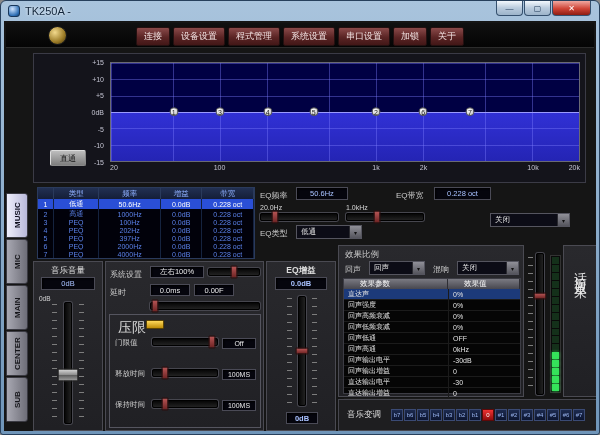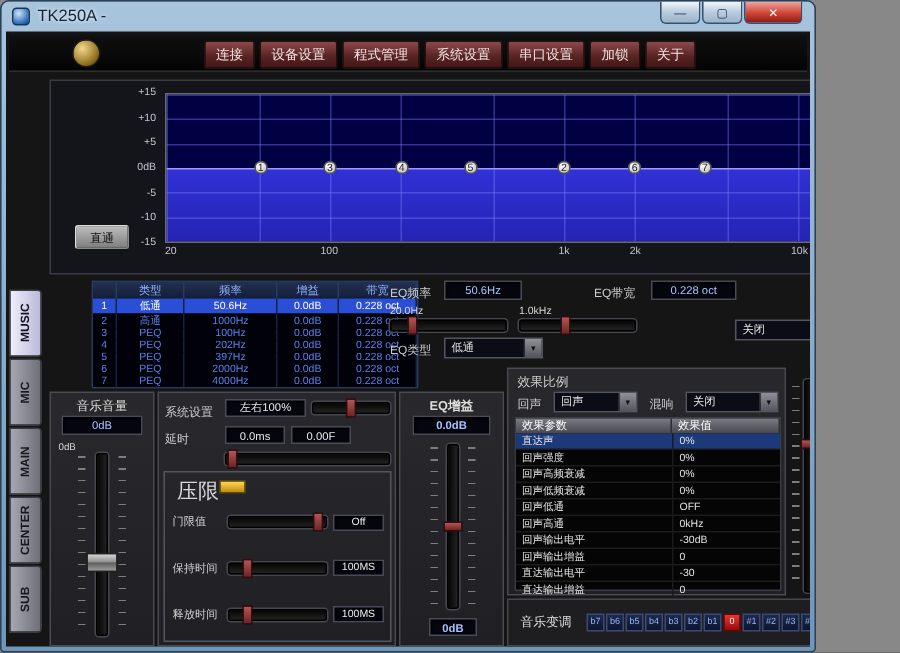--- a/index.html
+++ b/index.html
@@ -1,17 +1,17 @@
 <!DOCTYPE html>
 <html><head>
 <meta charset="utf-8">
 <style>
   html,body{margin:0;padding:0;background:#888;}
   *{box-sizing:border-box;font-family:"Liberation Sans","DejaVu Sans",sans-serif;}
-  .window{position:relative;width:544px;height:435px;background:linear-gradient(#a9c4dd,#6f95b9);border:1px solid #27405c;border-radius:6px 6px 3px 3px;overflow:hidden;}
+  .window{position:relative;width:600px;height:435px;background:linear-gradient(#a9c4dd,#6f95b9);border:1px solid #27405c;border-radius:6px 6px 3px 3px;overflow:hidden;}
   .titlebar{position:absolute;left:0;top:0;right:0;height:20px;display:flex;align-items:center;padding:0 7px;}
   .app-icon{width:12px;height:12px;border-radius:3px;background:radial-gradient(circle at 35% 30%,#cfe4ff,#2f6fb4 70%,#123a66);border:1px solid #17365a;margin-right:5px;}
   .title-text{font-size:11px;color:#10243a;text-shadow:0 0 3px #fff;}
   .winbtns{position:absolute;right:8px;top:0;display:flex;}
   .wbtn{height:15px;border:1px solid #35506e;border-top:none;display:flex;align-items:center;justify-content:center;font-size:8px;color:#15304e;border-radius:0 0 4px 4px;margin-left:1px;background:linear-gradient(#f3f8fd,#b9cbdd 50%,#9db4ca);}
   .wbtn.min,.wbtn.max{width:27px;}
   .wbtn.close{width:39px;background:linear-gradient(#f0a8a0,#cf4436 55%,#8e1d12);color:#fff;}
   .app{position:absolute;left:3px;right:3px;top:20px;bottom:3px;background:#151515;overflow:hidden;}
   .app>div{position:absolute;}
 
@@ -31,21 +31,21 @@
   .ylab{position:absolute;right:3px;transform:translateY(-50%);font-size:7px;color:#c4c4d2;width:100%;text-align:right;}
   .plot{left:76px;top:8px;width:470px;height:100px;border:1px solid #6a6a74;background:linear-gradient(to bottom,#000043 0%,#000043 50%,#3131d6 50%,#2424b4 100%);overflow:hidden;}
   .vline{position:absolute;top:0;bottom:0;width:1px;background:rgba(125,125,255,.4);}
   .hline{position:absolute;left:0;right:0;height:1px;background:rgba(125,125,255,.4);}
   .hline.zero{background:#9c9cff;}
   .marker{position:absolute;top:50%;width:9px;height:9px;border-radius:50%;background:radial-gradient(circle at 35% 30%,#ffffff,#b9b9b9);border:1px solid #565656;color:#1a1a1a;font-size:7px;line-height:9px;text-align:center;transform:translate(-50%,-54%);}
   .xlabels{left:76px;top:110px;width:470px;height:11px;}
   .xlab{position:absolute;font-size:7px;color:#c4c4d2;}
 
   
-  .eq-table{left:33px;top:166px;width:218px;height:72px;border:1px solid #2a3a5c;background:#01010a;display:flex;flex-direction:column;margin-left:24px;}
+  .eq-table{left:33px;top:166px;width:218px;height:72px;border:1px solid #2a3a5c;background:#01010a;display:flex;flex-direction:column;}
   .thead{display:flex;height:11px;background:linear-gradient(#223052,#141e38);}
   .thead .cell{color:#8fb0ff;font-size:7.5px;display:flex;align-items:center;justify-content:center;border-right:1px solid #2a3a5c;}
   .tbody{flex:1;display:flex;flex-direction:column;}
   .trow{flex:1;display:flex;background:#01010a;}
   .trow .cell{color:#5b82ea;font-size:7px;display:flex;align-items:center;justify-content:center;border-right:1px solid #15233f;overflow:hidden;white-space:nowrap;}
   .trow.sel{background:#2a4fd6;}
   .trow.sel .cell{color:#ffffff;}
   .cell:nth-child(1){width:16px;}
   .cell:nth-child(2){width:46px;}
   .cell:nth-child(3){width:62px;}
@@ -84,29 +84,29 @@
   .fx-panel{left:334px;top:224px;width:186px;height:152px;}
   .mic-panel{left:559px;top:224px;width:34px;height:152px;display:flex;justify-content:center;}
   .vtext{writing-mode:vertical-rl;font-size:12.5px;color:#ececec;letter-spacing:5px;margin-top:16px;position:static!important;}
 
   
   .comp-box{left:3px;top:52px;width:152px;height:114px;border:1px solid #55555f;}
   .comp-box>*{position:absolute;}
   .comp-title{left:8px;top:4px;font-size:14px;color:#d8d8d8;}
   .comp-toggle{left:36px;top:5px;width:18px;height:9px;background:linear-gradient(#ffd95a,#bf8d08);border:1px solid #5c4404;border-radius:1px;}
   .comp-rows{left:2px;top:18px;right:2px;bottom:2px;display:flex;flex-direction:column;justify-content:space-around;position:absolute;}
-  .crow{display:flex;align-items:center;height:20px;position:relative;}
+  .crow{display:flex;height:20px;position:relative;}
   .clab{width:40px;font-size:7.5px;color:#cfcfcf;padding-left:3px;white-space:nowrap;}
   .crow .hslider{position:relative;width:66px;}
   .crow .vfield{position:relative;width:34px;height:11px;margin-left:4px;font-size:7px;}
 
   
   .fx-table{left:4px;top:32px;width:178px;height:116px;border:1px solid #3c3c44;display:flex;flex-direction:column;background:#050505;}
   .fx-thead{display:flex;height:11px;background:linear-gradient(#7a7a82,#47474f);}
-  .fx-thead span{font-size:7.5px;color:#fff;display:flex;align-items:center;padding-left:4px;border-right:1px solid #2e2e34;}
+  .fx-thead span{font-size:7.5px;color:#fff;display:flex;align-items:center;padding-left:16px;border-right:1px solid #2e2e34;}
   .fx-thead span:nth-child(1){width:104px;}
   .fx-thead span:nth-child(2){width:72px;}
   .fx-tbody{flex:1;display:flex;flex-direction:column;}
   .frow{flex:1;display:flex;border-bottom:1px solid #1b1b1b;}
   .frow.sel{background:#1c3a7a;}
   .fcell{width:104px;font-size:7px;color:#e2e2e2;display:flex;align-items:center;padding-left:4px;white-space:nowrap;overflow:hidden;}
   .fcell.val{width:72px;border-left:1px solid #1b1b1b;}
 
   
   .meter{left:546px;top:234px;width:11px;height:138px;background:#0a0a0a;border:1px solid #333;display:flex;flex-direction:column-reverse;gap:1px;padding:1px;}
@@ -324,28 +324,28 @@
         <div class="comp-toggle"></div>
         <div class="comp-rows">
             <div class="crow">
               <div class="clab">门限值</div>
               <div class="hslider">
                 <div class="hthumb" style="left: 92%;"></div>
               </div>
               <div class="vfield white">Off</div>
             </div>
             <div class="crow">
-              <div class="clab">保持时间</div>
+              <div class="clab">释放时间</div>
               <div class="hslider">
                 <div class="hthumb" style="left: 18%;"></div>
               </div>
               <div class="vfield white">100MS</div>
             </div>
             <div class="crow">
-              <div class="clab">释放时间</div>
+              <div class="clab">保持时间</div>
               <div class="hslider">
                 <div class="hthumb" style="left: 18%;"></div>
               </div>
               <div class="vfield white">100MS</div>
             </div>
           </div>
       </div>
     </div>
 
     <div class="panel gain-panel">

